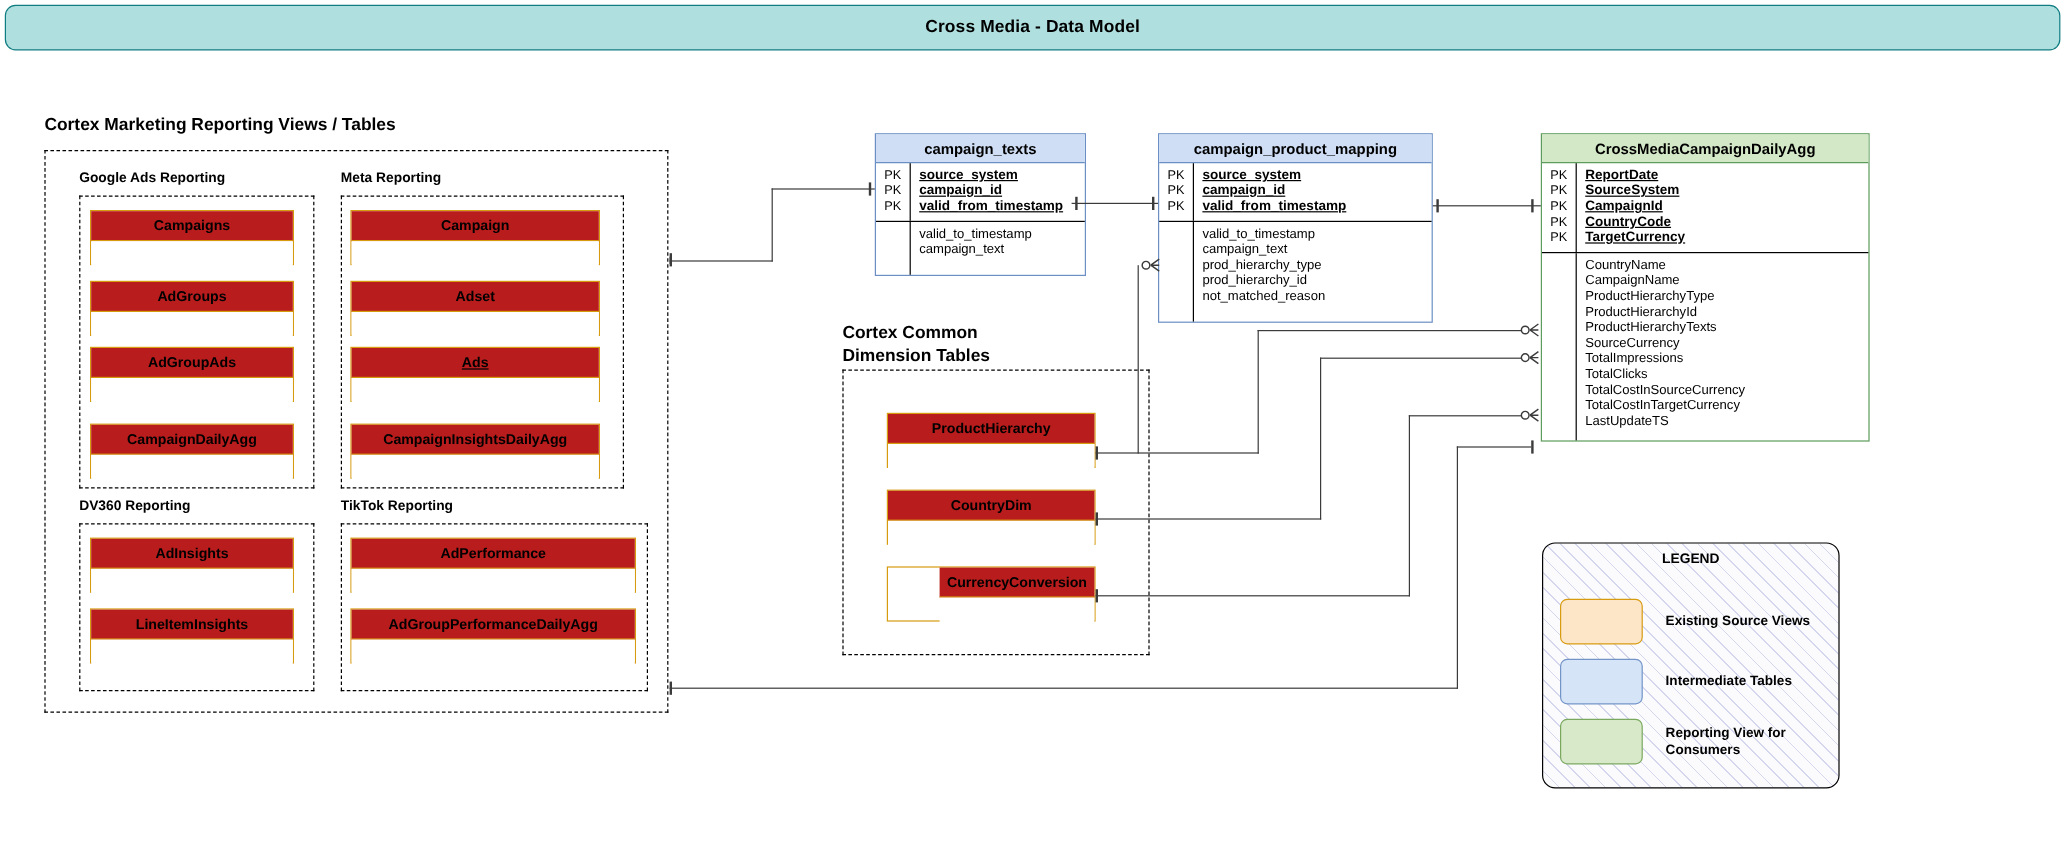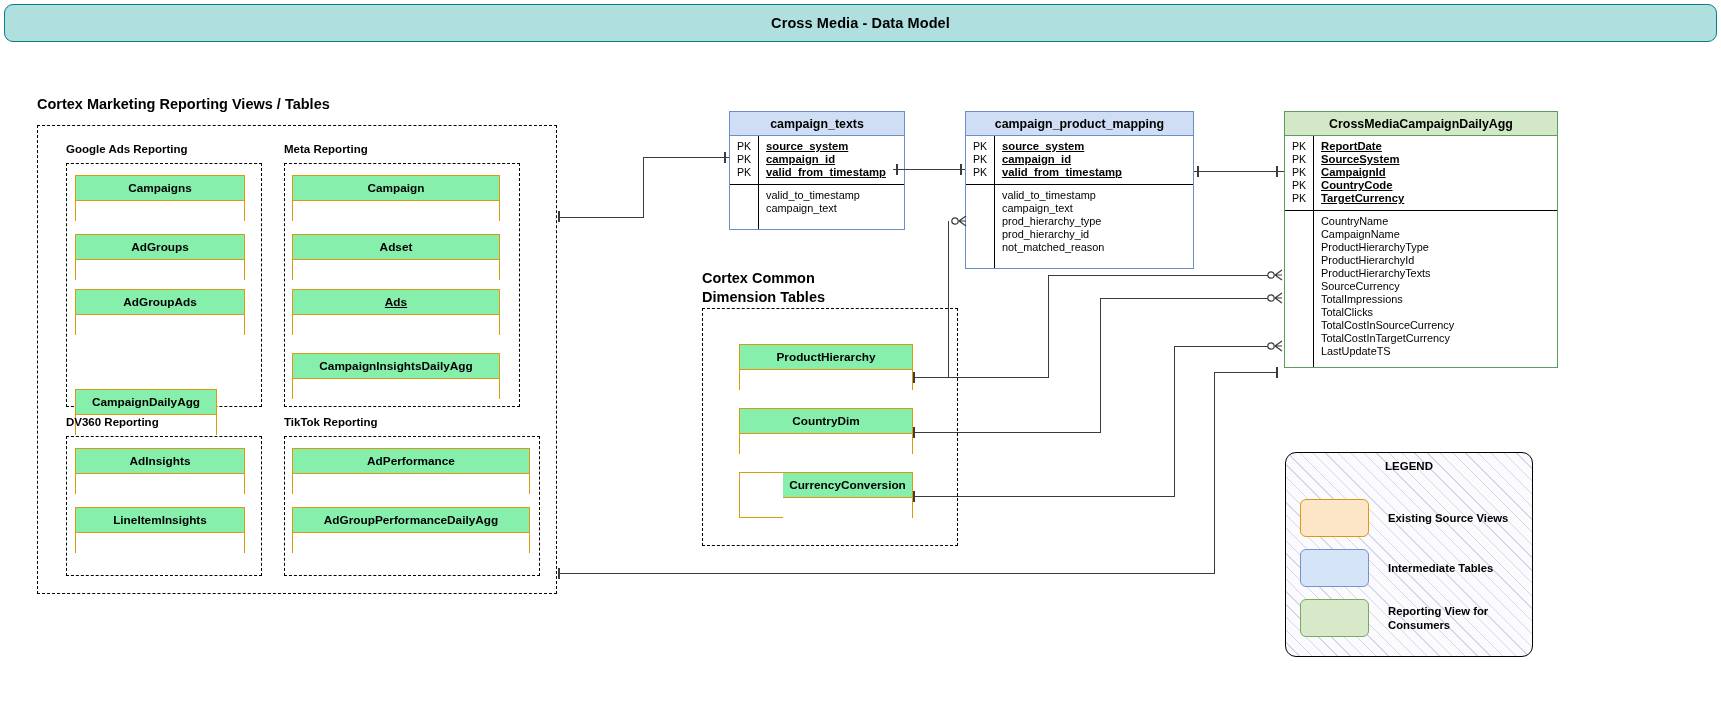--- a/index.html
+++ b/index.html
@@ -15,21 +15,21 @@
 
   
   .caption{font-size:14.5px;font-weight:bold;white-space:pre;line-height:1.33;}
   .subcaption{font-size:11.5px;font-weight:bold;white-space:nowrap;}
 
   
   .dashed{border:1.3px dashed #000;background:transparent;}
 
   
   .srcbox{border:1.1px solid #d79b10;background:#ffffff;}
-  .srcbox .hd{background:#86efac;border-bottom:1.1px solid #d79b10;
+  .srcbox .hd{background:#b91c1c;border-bottom:1.1px solid #d79b10;
       height:24px;display:flex;align-items:center;justify-content:center;
       font-size:11.8px;font-weight:bold;white-space:nowrap;}
   .srcbox .bd{height:21px;background:#ffffff;}
 
   
   .entity{background:#ffffff;border:1px solid #6b8fc4;}
   .entity.green{border-color:#5d9c5d;}
   .entity .ehd{height:23px;display:flex;align-items:center;justify-content:center;
       font-size:12.4px;font-weight:bold;white-space:nowrap;
       background:#cfdef5;border-bottom:1px solid #6b8fc4;}
@@ -84,21 +84,21 @@
   <div class="bd"></div>
 </div>
 <div class="abs srcbox" style="left:75px;top:234px;width:170px;height:46px;">
   <div class="hd">AdGroups</div>
   <div class="bd"></div>
 </div>
 <div class="abs srcbox" style="left:75px;top:289px;width:170px;height:46px;">
   <div class="hd">AdGroupAds</div>
   <div class="bd"></div>
 </div>
-<div class="abs srcbox" style="left:75px;top:353px;width:142px;height:46px;margin-top:36px;">
+<div class="abs srcbox" style="left:75px;top:353px;width:170px;height:46px;">
   <div class="hd">CampaignDailyAgg</div>
   <div class="bd"></div>
 </div>
 
 <div class="abs subcaption" style="left:284px;top:143px;">Meta Reporting</div>
 <div class="abs dashed" style="left:284px;top:163px;width:236px;height:244px;"></div>
 <div class="abs srcbox" style="left:292px;top:175px;width:208px;height:46px;">
   <div class="hd">Campaign</div>
   <div class="bd"></div>
 </div>

